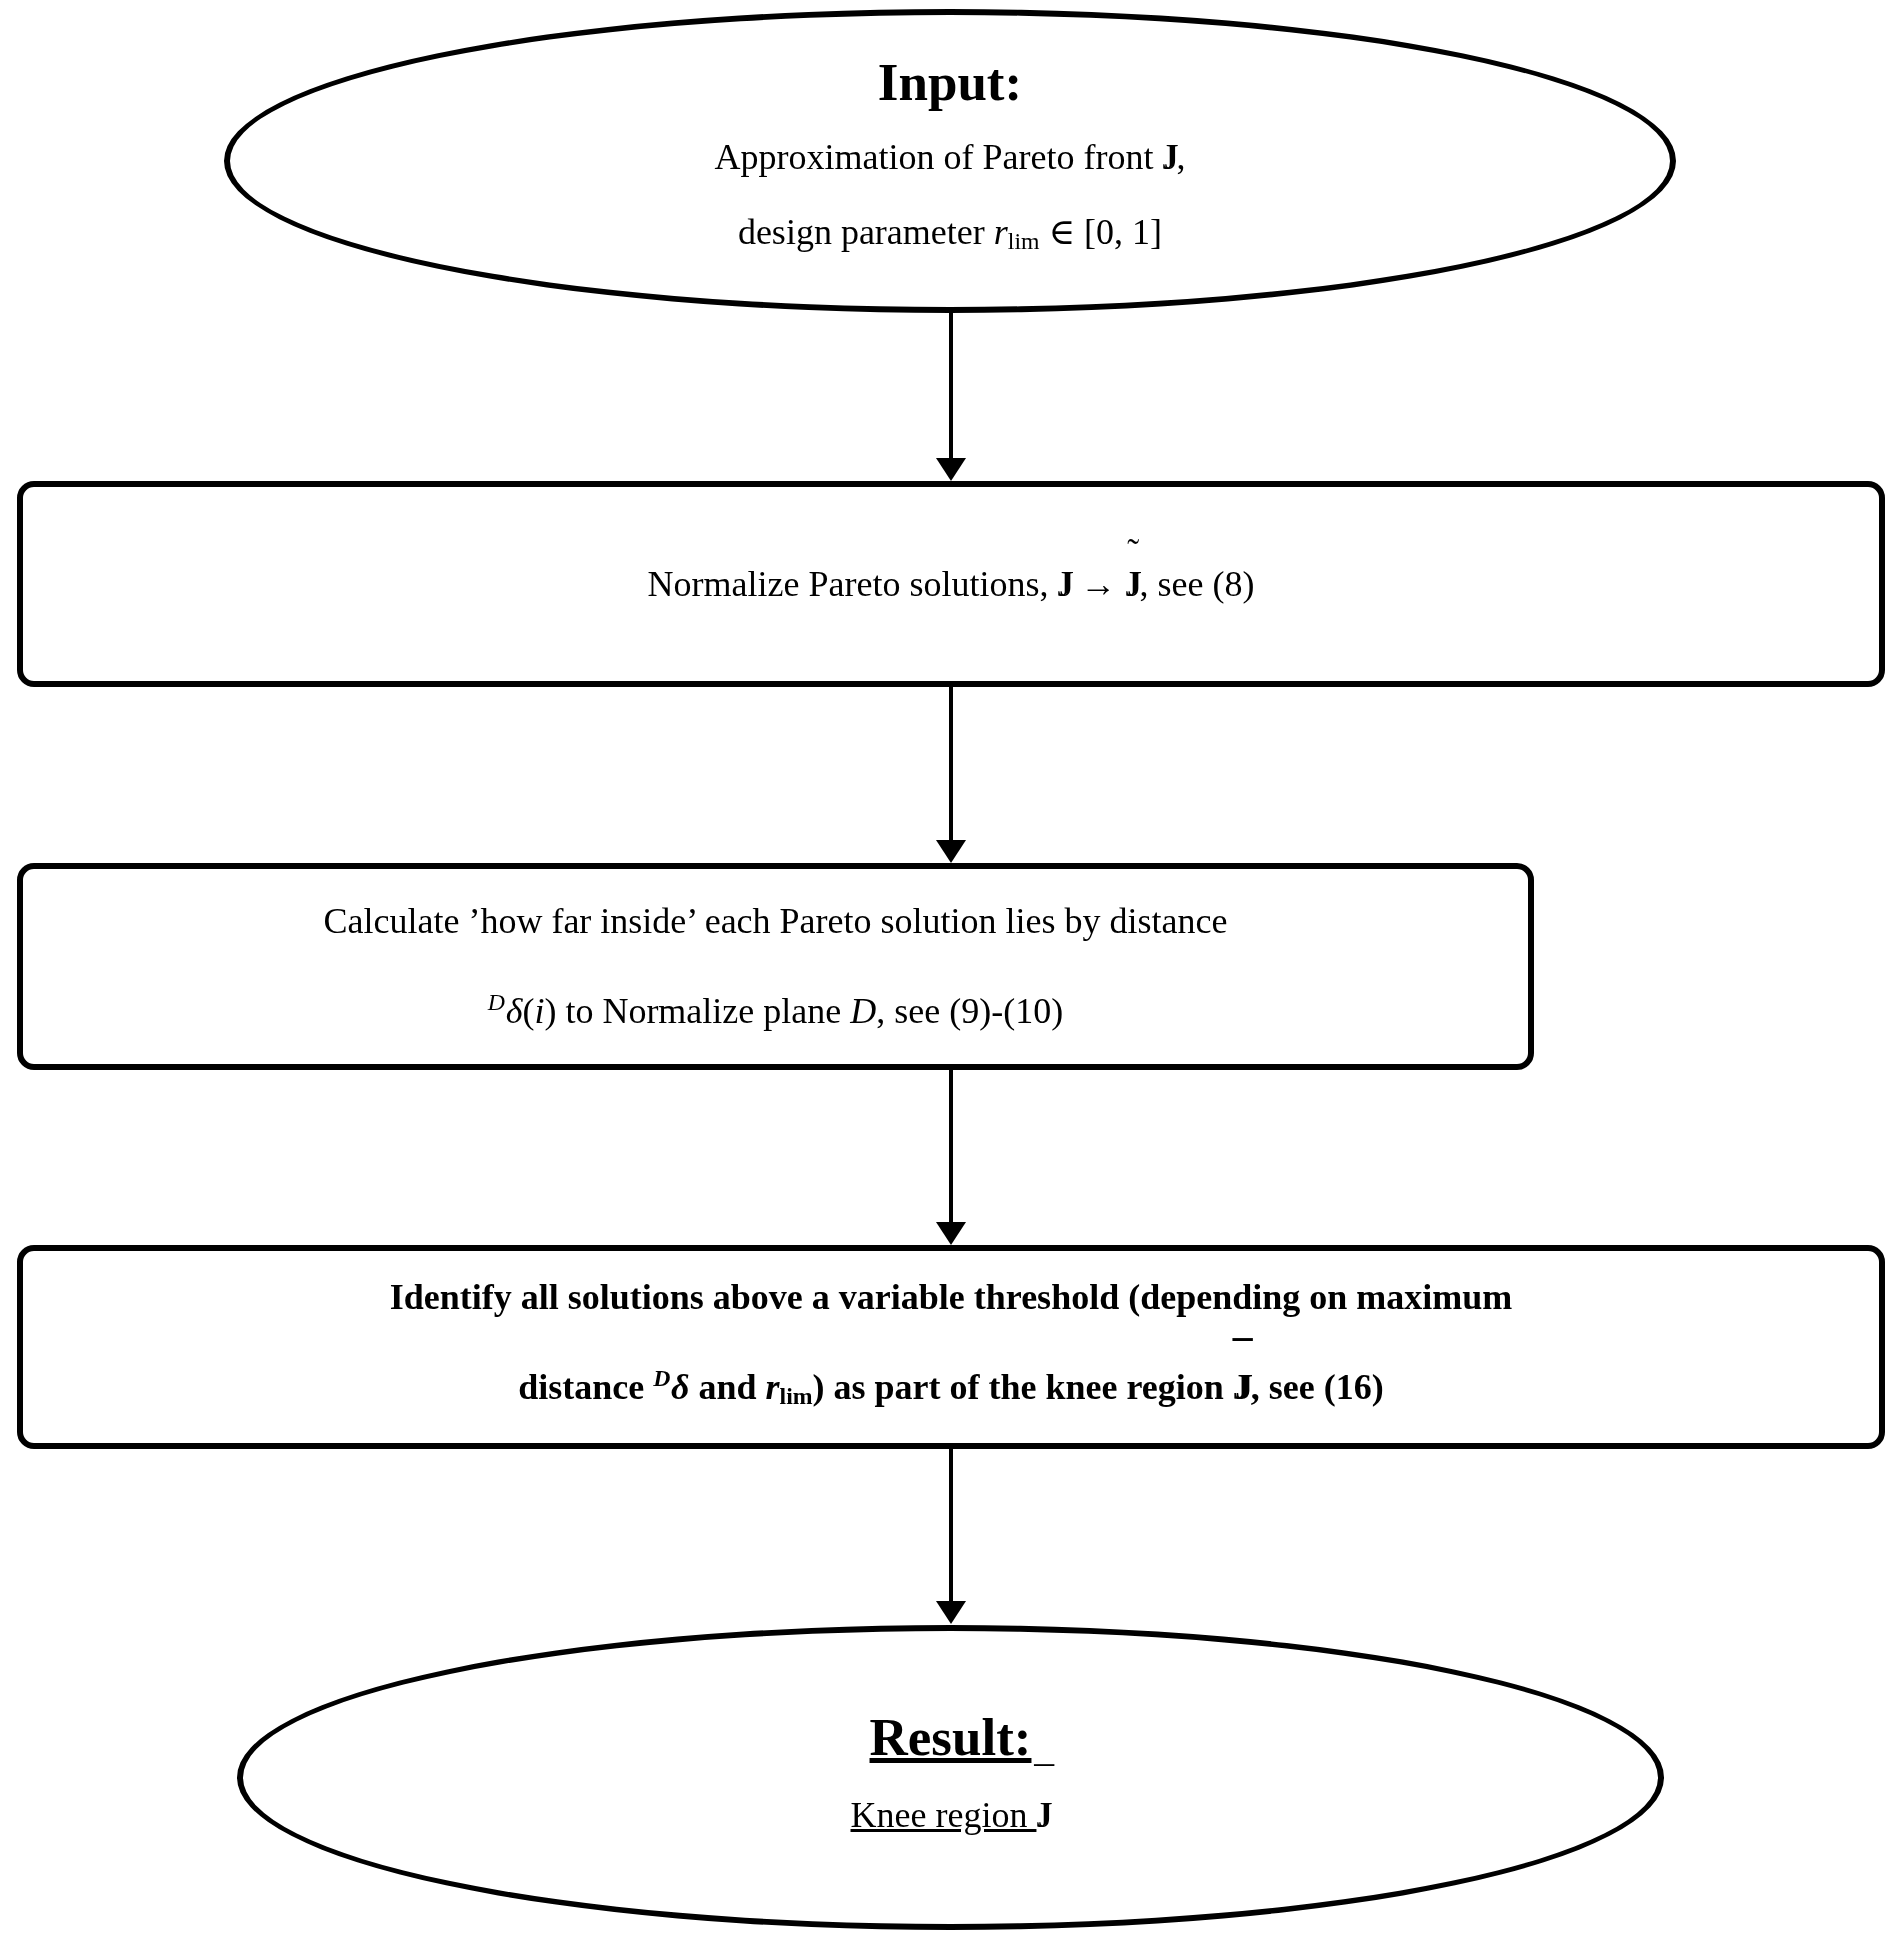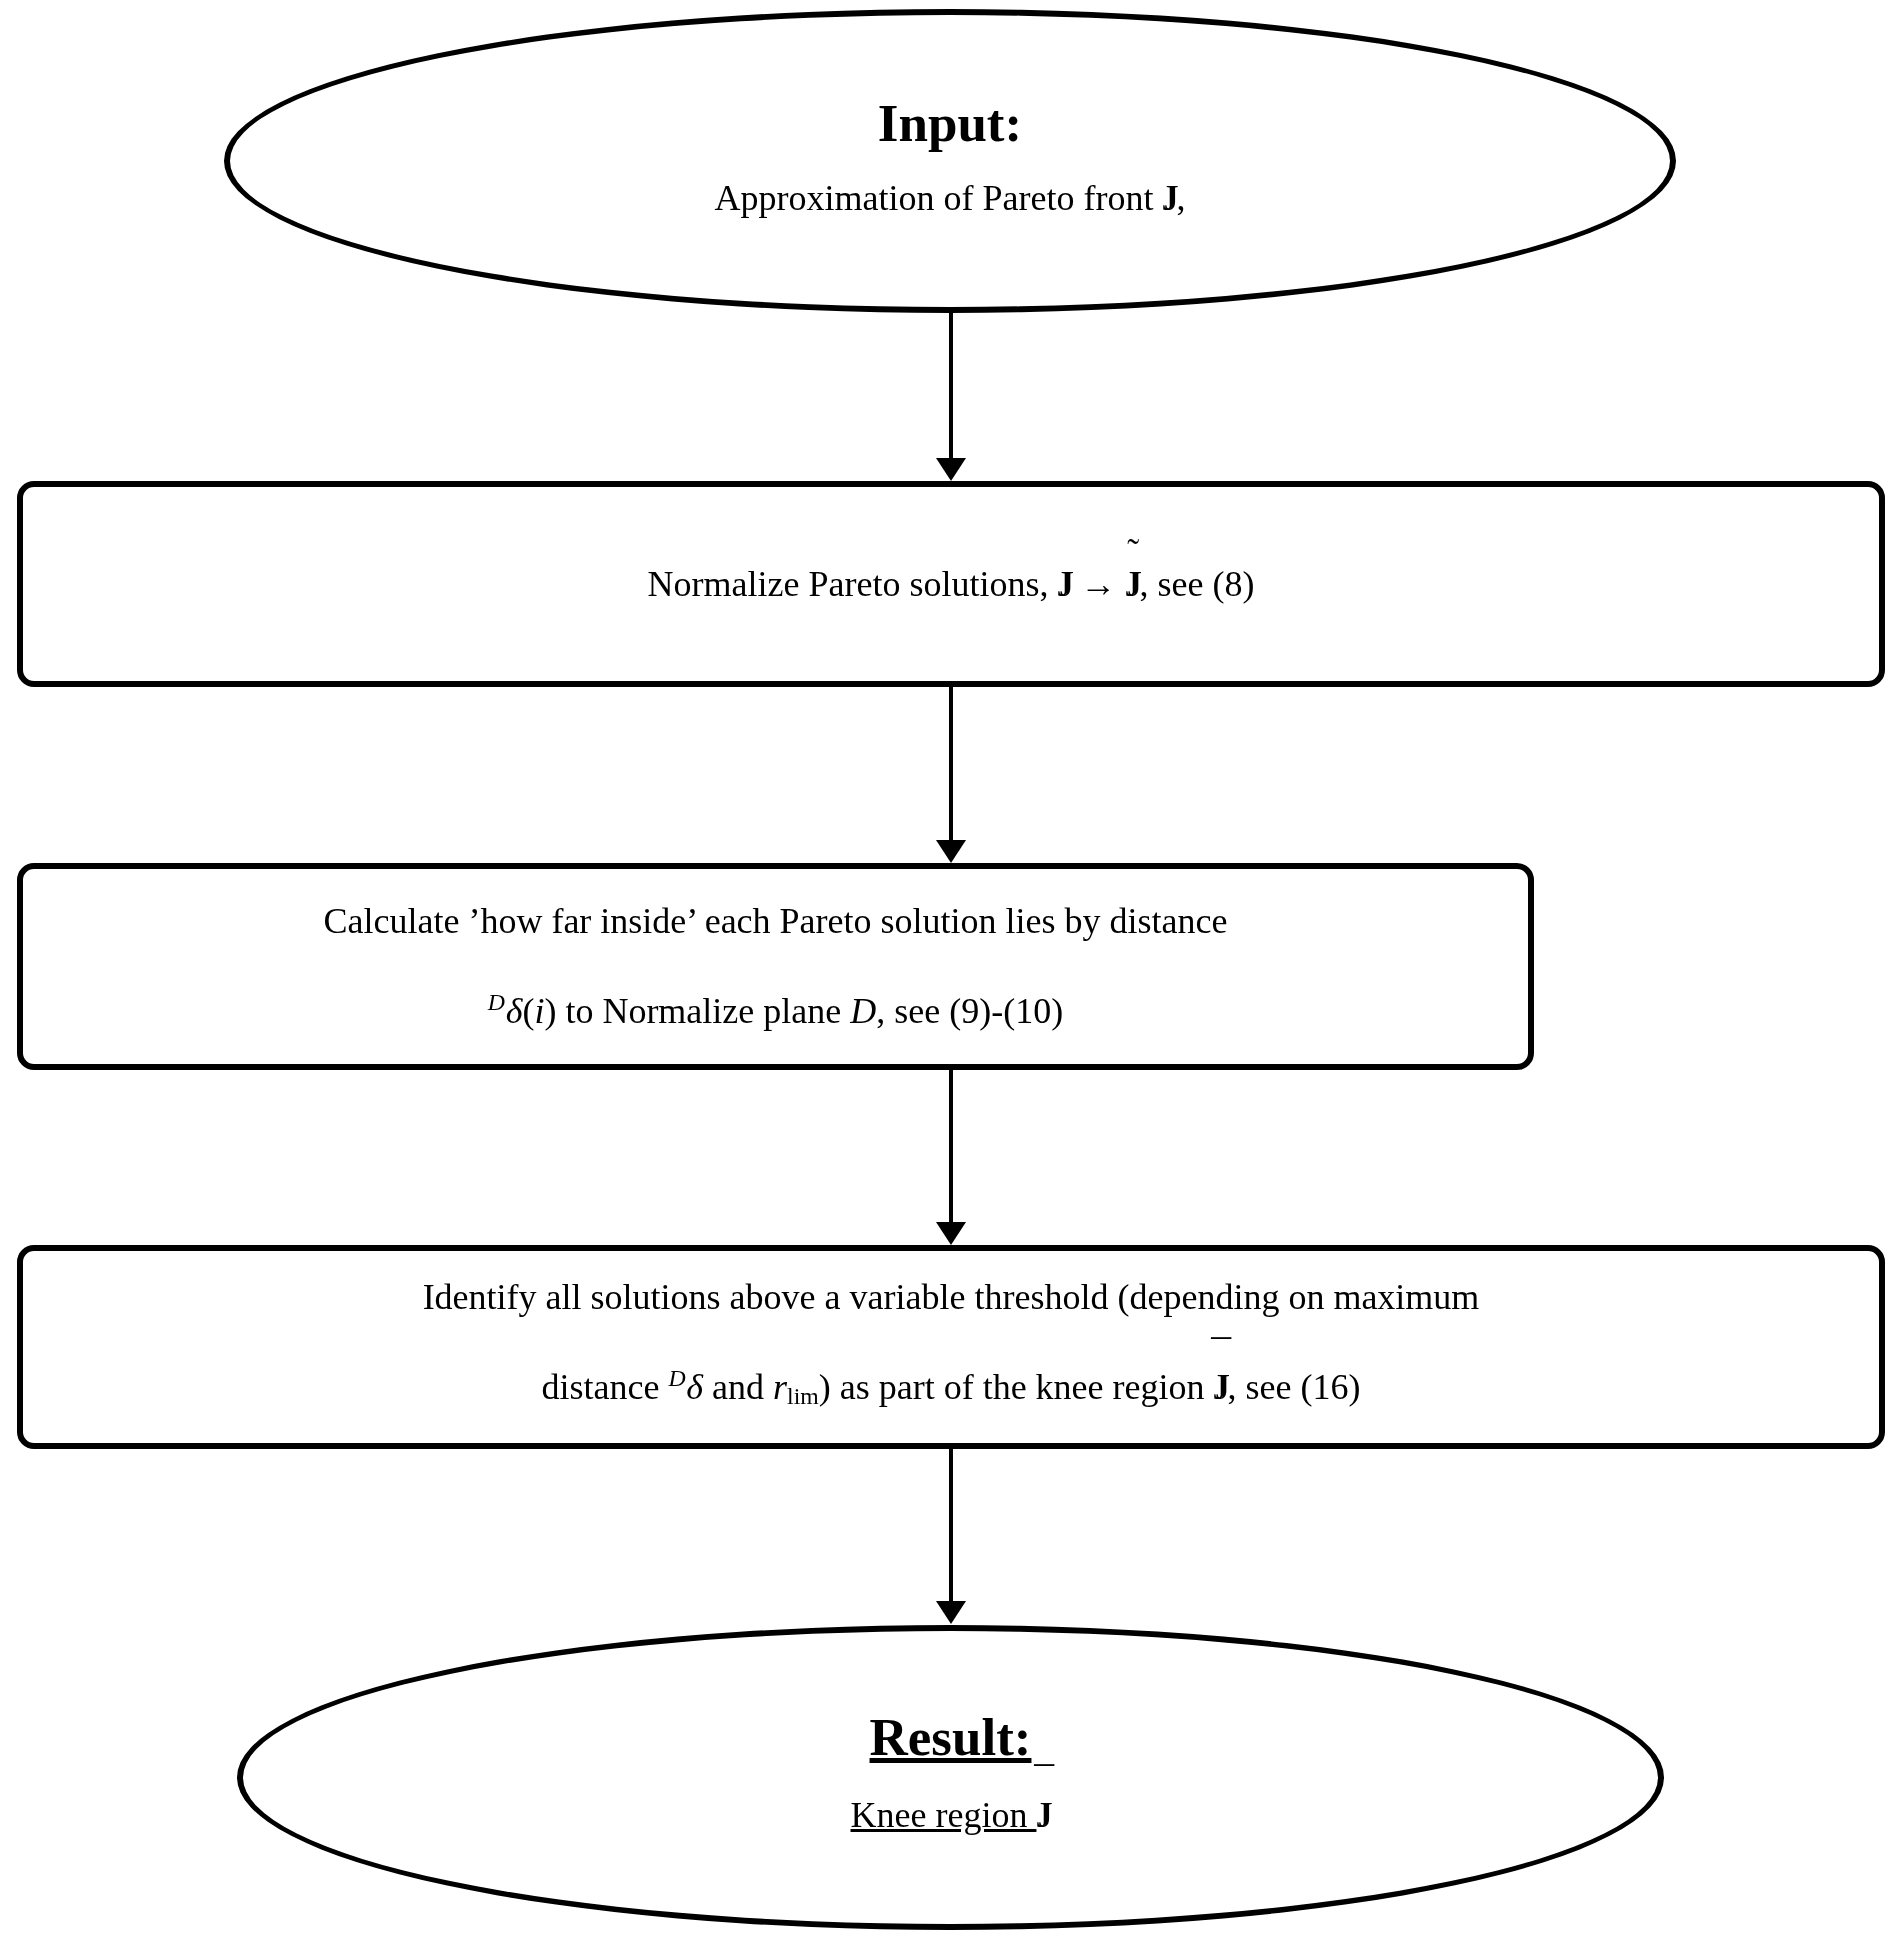--- a/index.html
+++ b/index.html
@@ -18,21 +18,21 @@
     display: flex; flex-direction: column;
     justify-content: center; align-items: center;
     text-align: center;
   }
   .ellipse { border-radius: 50%; }
   .rbox { border-radius: 17px; }
 
   .node-input   { left: 224px;  top: 9.4px;   width: 1452px; height: 304px; }
   .node-norm    { left: 17px;   top: 481px;  width: 1868px; height: 206px; }
   .node-calc    { left: 17px;   top: 863px; width: 1517px; height: 207px; }
-  .node-ident   { left: 17px;   top: 1245px; width: 1868px; height: 204px; }
+  .node-ident   { left: 17px;   top: 1245px; width: 1868px; height: 204px; font-weight: bold; }
   .node-result  { left: 237px;  top: 1625px; width: 1427px; height: 305px; text-decoration: underline; }
 
   .title { font-size: 53px; line-height: 75px; font-weight: bold; }
   .line  { font-size: 36px; line-height: 75px; white-space: nowrap; }
   .node-calc .line, .node-ident .line { line-height: 81px; }
   .node-result .line { line-height: 81px; }
 
   
   .mi   { font-style: italic; }
   .msub { font-size: 0.66em; vertical-align: -0.2em; }
@@ -66,20 +66,21 @@
   .arrow-d { top: 1449px; height: 175px; }
 </style>
 </head>
 <body>
 
 <div class="canvas">
 
   <div class="node ellipse node-input">
     <div class="title">Input:</div>
     <div class="line"><span>Approximation of Pareto front </span><span class="bb"><span>J</span><span class="dup">J</span></span><span>,</span></div>
+    <div class="line"><span>design parameter </span><span class="mi">r</span><span class="msub">lim</span><span> ∈ [0, 1]</span></div>
   </div>
 
   <div class="arrow arrow-a">
     <div class="shaft"></div>
     <div class="head"></div>
   </div>
 
   <div class="node rbox node-norm">
     <div class="line"><span>Normalize Pareto solutions, </span><span class="bb"><span>J</span><span class="dup">J</span></span><span> → </span><span class="acc"><span class="mark">˜</span><span class="bb"><span>J</span><span class="dup">J</span></span></span><span>, see (8)</span></div>
   </div>

